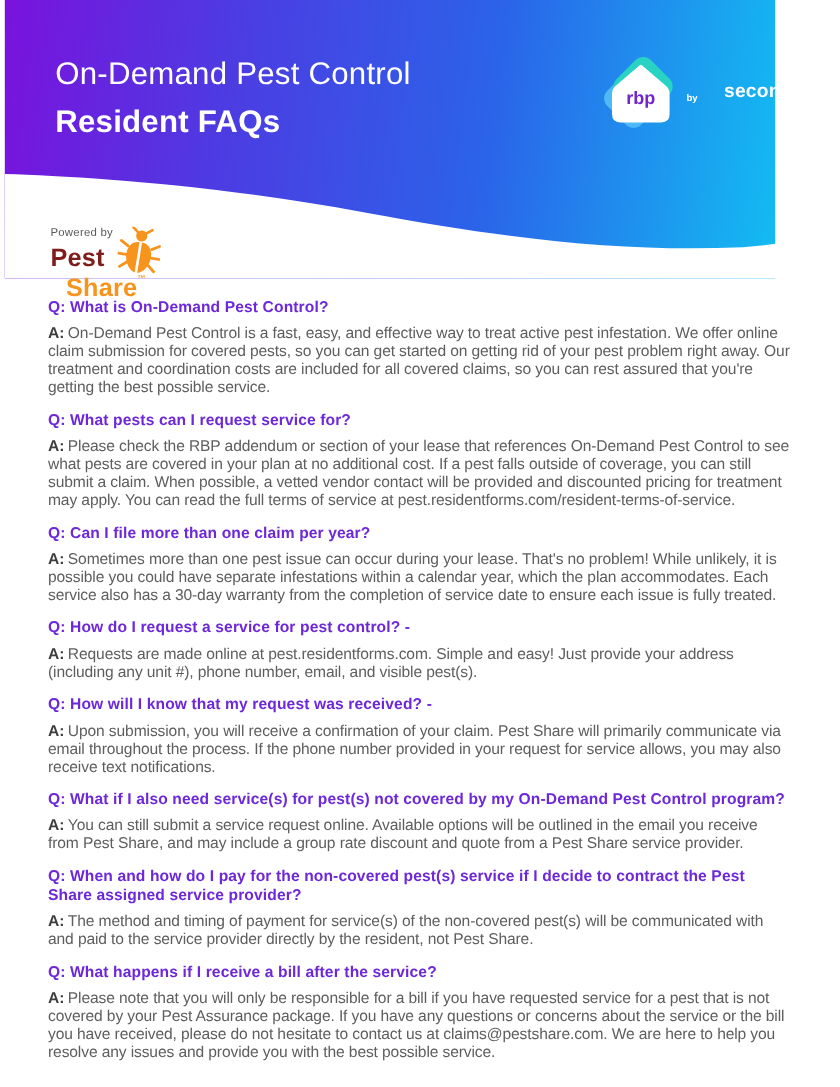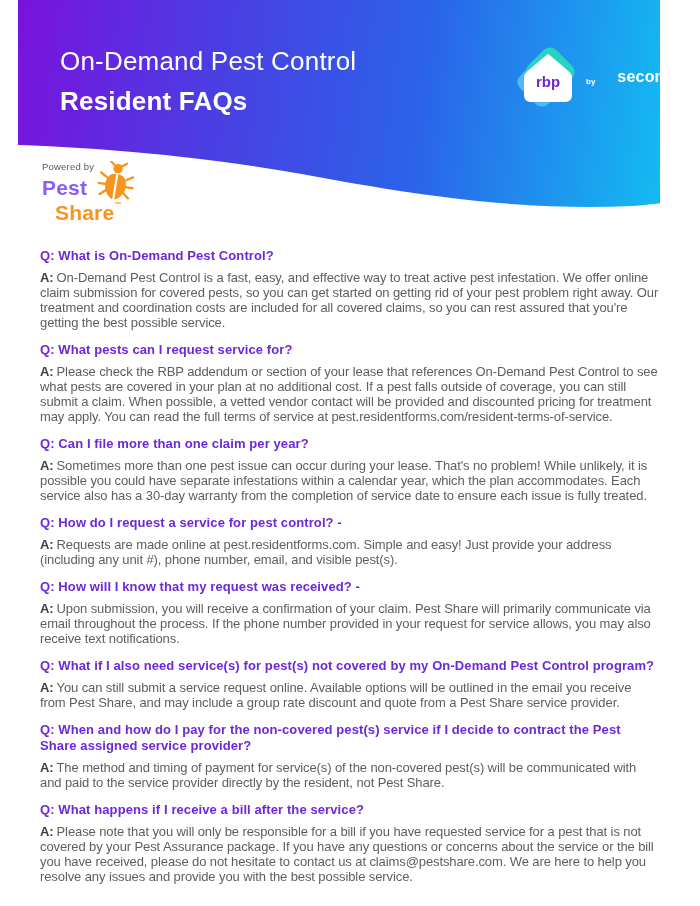--- a/index.html
+++ b/index.html
@@ -6,21 +6,21 @@
   html,body { width:700px; height:906px; }
   body {
     font-family:"Liberation Sans", sans-serif;
     background:#ffffff;
     position:relative;
     overflow:hidden;
   }
 
   
   .banner {
-    position:absolute; top:0; left:18px;
+    position:absolute; top:0; left:4px;
     width:642px; height:232px;
     background:linear-gradient(97deg,#7a12dd 0%,#4b3de2 30%,#2b63e9 62%,#13bcf2 100%);
     text-decoration:underline;
   }
   .banner-wave {
     position:absolute; bottom:0; left:0;
     width:700px; height:100px; display:block;
   }
   .titles { position:absolute; top:46px; left:42px; color:#ffffff; }
   .title1 { font-size:26px; font-weight:400; letter-spacing:.2px; }
@@ -32,23 +32,23 @@
   .diamond { position:absolute; width:40px; height:40px; border-radius:9px; }
   .diamond.teal { background:#29d3c4; top:2px; left:10px; transform:rotate(45deg); }
   .diamond.blue { background:#4fb9f5; top:12px; left:2px; transform:rotate(45deg); }
   .rbp-house { position:absolute; top:0; left:0; }
   .by-nature { display:flex; align-items:flex-start; margin-left:10px; color:#ffffff;gap:20px; }
   .by { font-size:8px; font-weight:700; margin-top:7px; margin-right:2px; }
   .nature-stack { display:flex; flex-direction:row; align-items:flex-end; line-height:14px; }
   .nature-stack span { font-size:16px; font-weight:700; letter-spacing:.2px; }
 
   
-  .pestshare { position:absolute; top:161px; left:42px; width:140px; }
+  .pestshare { position:absolute; top:189px; left:42px; width:140px; }
   .powered-by { font-size:9.5px; color:#58595B; letter-spacing:.2px; }
-  .ps-word1 { font-size:21px; font-weight:800; color:#8b5cf6; margin-top:4px; letter-spacing:.2px; }
+  .ps-word1 { font-size:21px; font-weight:800; color:#7f1d1d; margin-top:4px; letter-spacing:.2px; }
   .ps-word2-row { font-size:21px; font-weight:800; color:#F7941D; margin-left:13px; margin-top:1px; letter-spacing:.2px; }
   .tm { font-size:7px; vertical-align:top; font-weight:700; }
   .beetle { position:absolute; top:0; left:56px; }
 
   
   .content { position:absolute; top:248px; left:40px; width:620px; }
   .question {
     color:#6d28d9; font-size:13px; font-weight:700;
     line-height:16px; margin:12px 0 6px 0; letter-spacing:.1px;
   }

